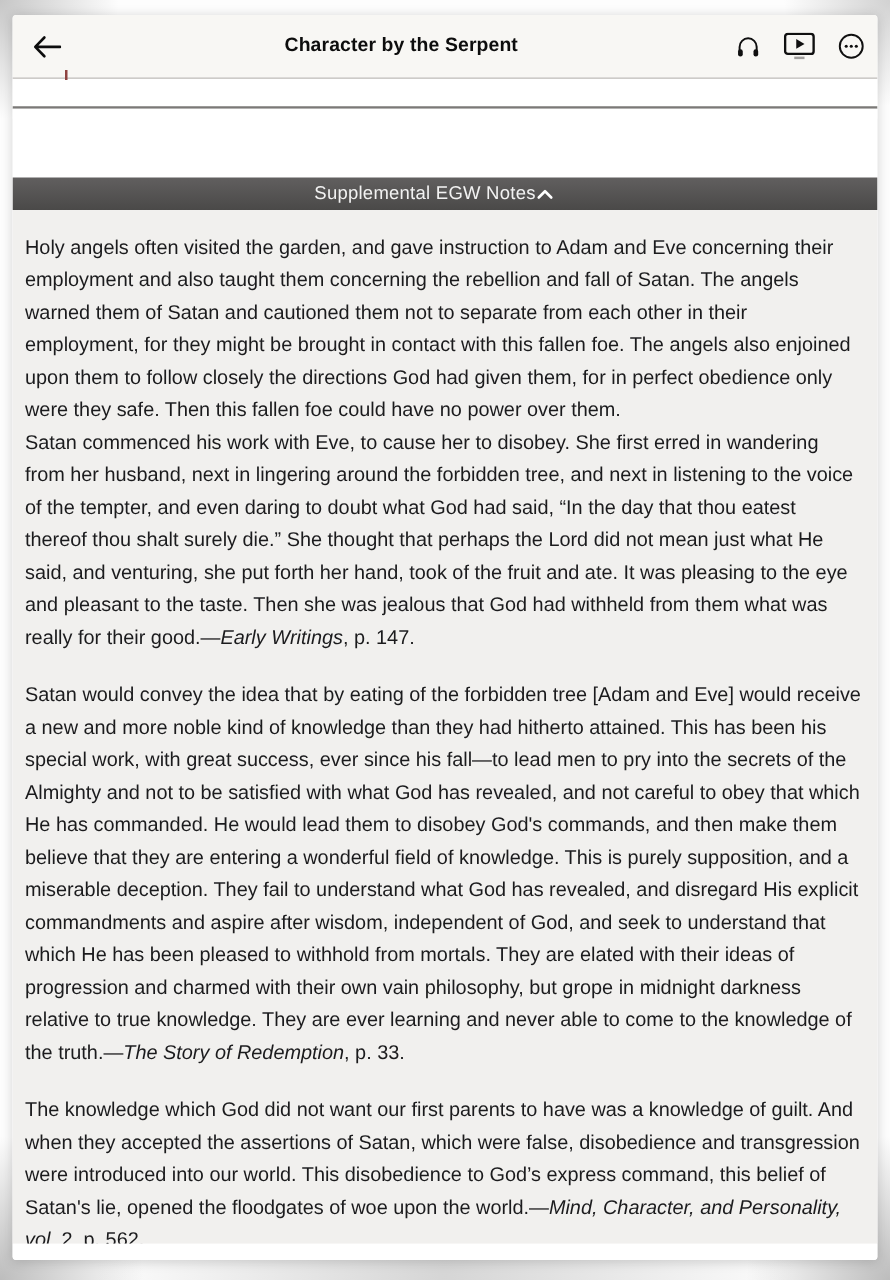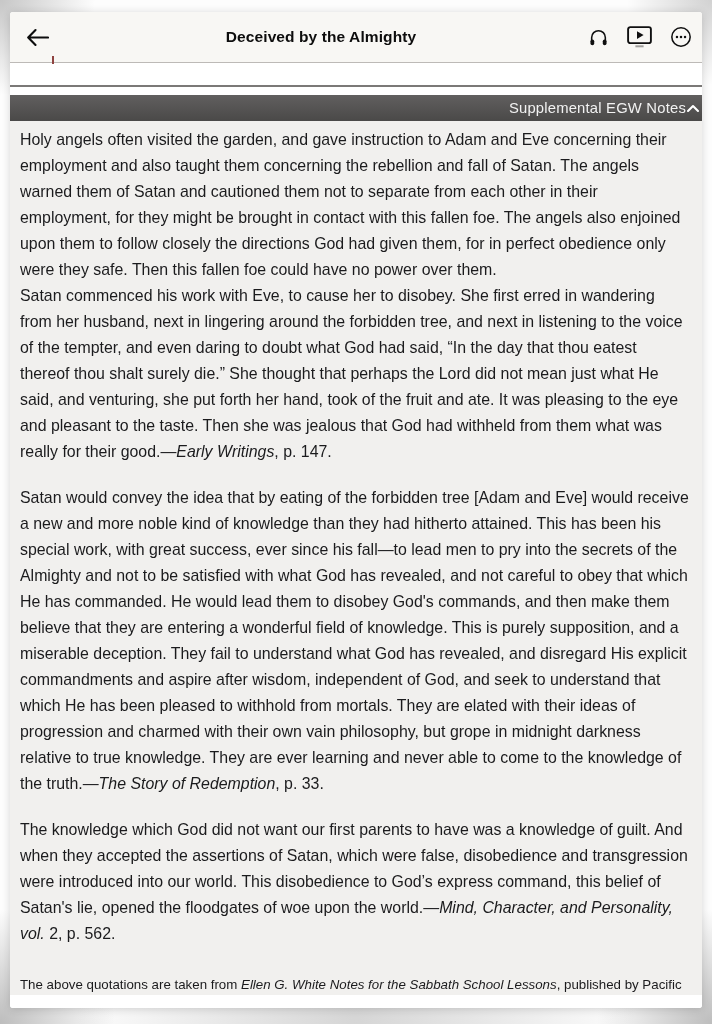--- a/index.html
+++ b/index.html
@@ -41,48 +41,48 @@
   
   .divider1{flex:0 0 1px;height:1px;background:#bdbab7;position:relative;}
   .tick{position:absolute;left:42px;top:-6px;width:2px;height:8px;background:#8f4340;}
   .gap-a{flex:0 0 22px;background:#ffffff;}
   .rule2{flex:0 0 2px;background:#7b7977;}
   .gap-b{flex:0 0 8px;background:#ffffff;}
   
   .section-bar{
     flex:0 0 26px;height:26px;
     background:linear-gradient(180deg,#615f5f 0%,#4a4948 100%);
-    color:#f2f2f2;display:flex;align-items:center;justify-content:flex-end;
-    padding:0 2px 0 10px;cursor:pointer;
+    color:#f2f2f2;display:flex;align-items:center;justify-content:center;
+    padding:0 28px 0 10px;cursor:pointer;margin-top:47px;
   }
   .section-title{font-size:14.8px;letter-spacing:.2px;}
   
   .notes{
     flex:1 1 auto;background:#f1f0ee;color:#1b1b1d;
-    padding:6px 12px 0 10px;overflow:hidden;
+    padding:18px 12px 0 10px;overflow:hidden;
   }
   .para{margin:0 0 20px 0;font-size:15.9px;line-height:26px;}
   .para em, .attribution em{font-style:italic;margin-top:20px;}
   .attribution{margin:25px 0 0 0;font-size:13.3px;line-height:25px;}
   .bottom-strip{flex:0 0 13px;background:#ffffff;}
 </style>
 </head>
 <body>
 
 <div class="card">
 
   <header class="nav">
     <button class="back-btn">
       <span style="display:flex;">
         <svg width="23" height="19" viewBox="0 0 23 19">
             <path d="M9.5 2 L2.2 9.5 L9.5 17 M2.8 9.5 H22" stroke="#0d0d0d" stroke-width="2.1" fill="none" stroke-linecap="round" stroke-linejoin="round"></path>
           </svg>
       </span>
     </button>
-    <div class="nav-title">Deceived by the Almighty</div>
+    <div class="nav-title">Character by the Serpent</div>
     <div class="nav-actions">
       <button class="icon-btn">
         <span style="display:flex;">
           <svg width="21" height="21" viewBox="0 0 24 24">
               <path d="M4.2 17.5 V12 a7.8 7.8 0 0 1 15.6 0 V17.5" fill="none" stroke="#101010" stroke-width="1.8" stroke-linecap="round"></path>
               <rect x="2.8" y="14.2" width="4.3" height="6.6" rx="2.1" fill="#101010"></rect>
               <rect x="16.9" y="14.2" width="4.3" height="6.6" rx="2.1" fill="#101010"></rect>
             </svg>
         </span>
       </button>

